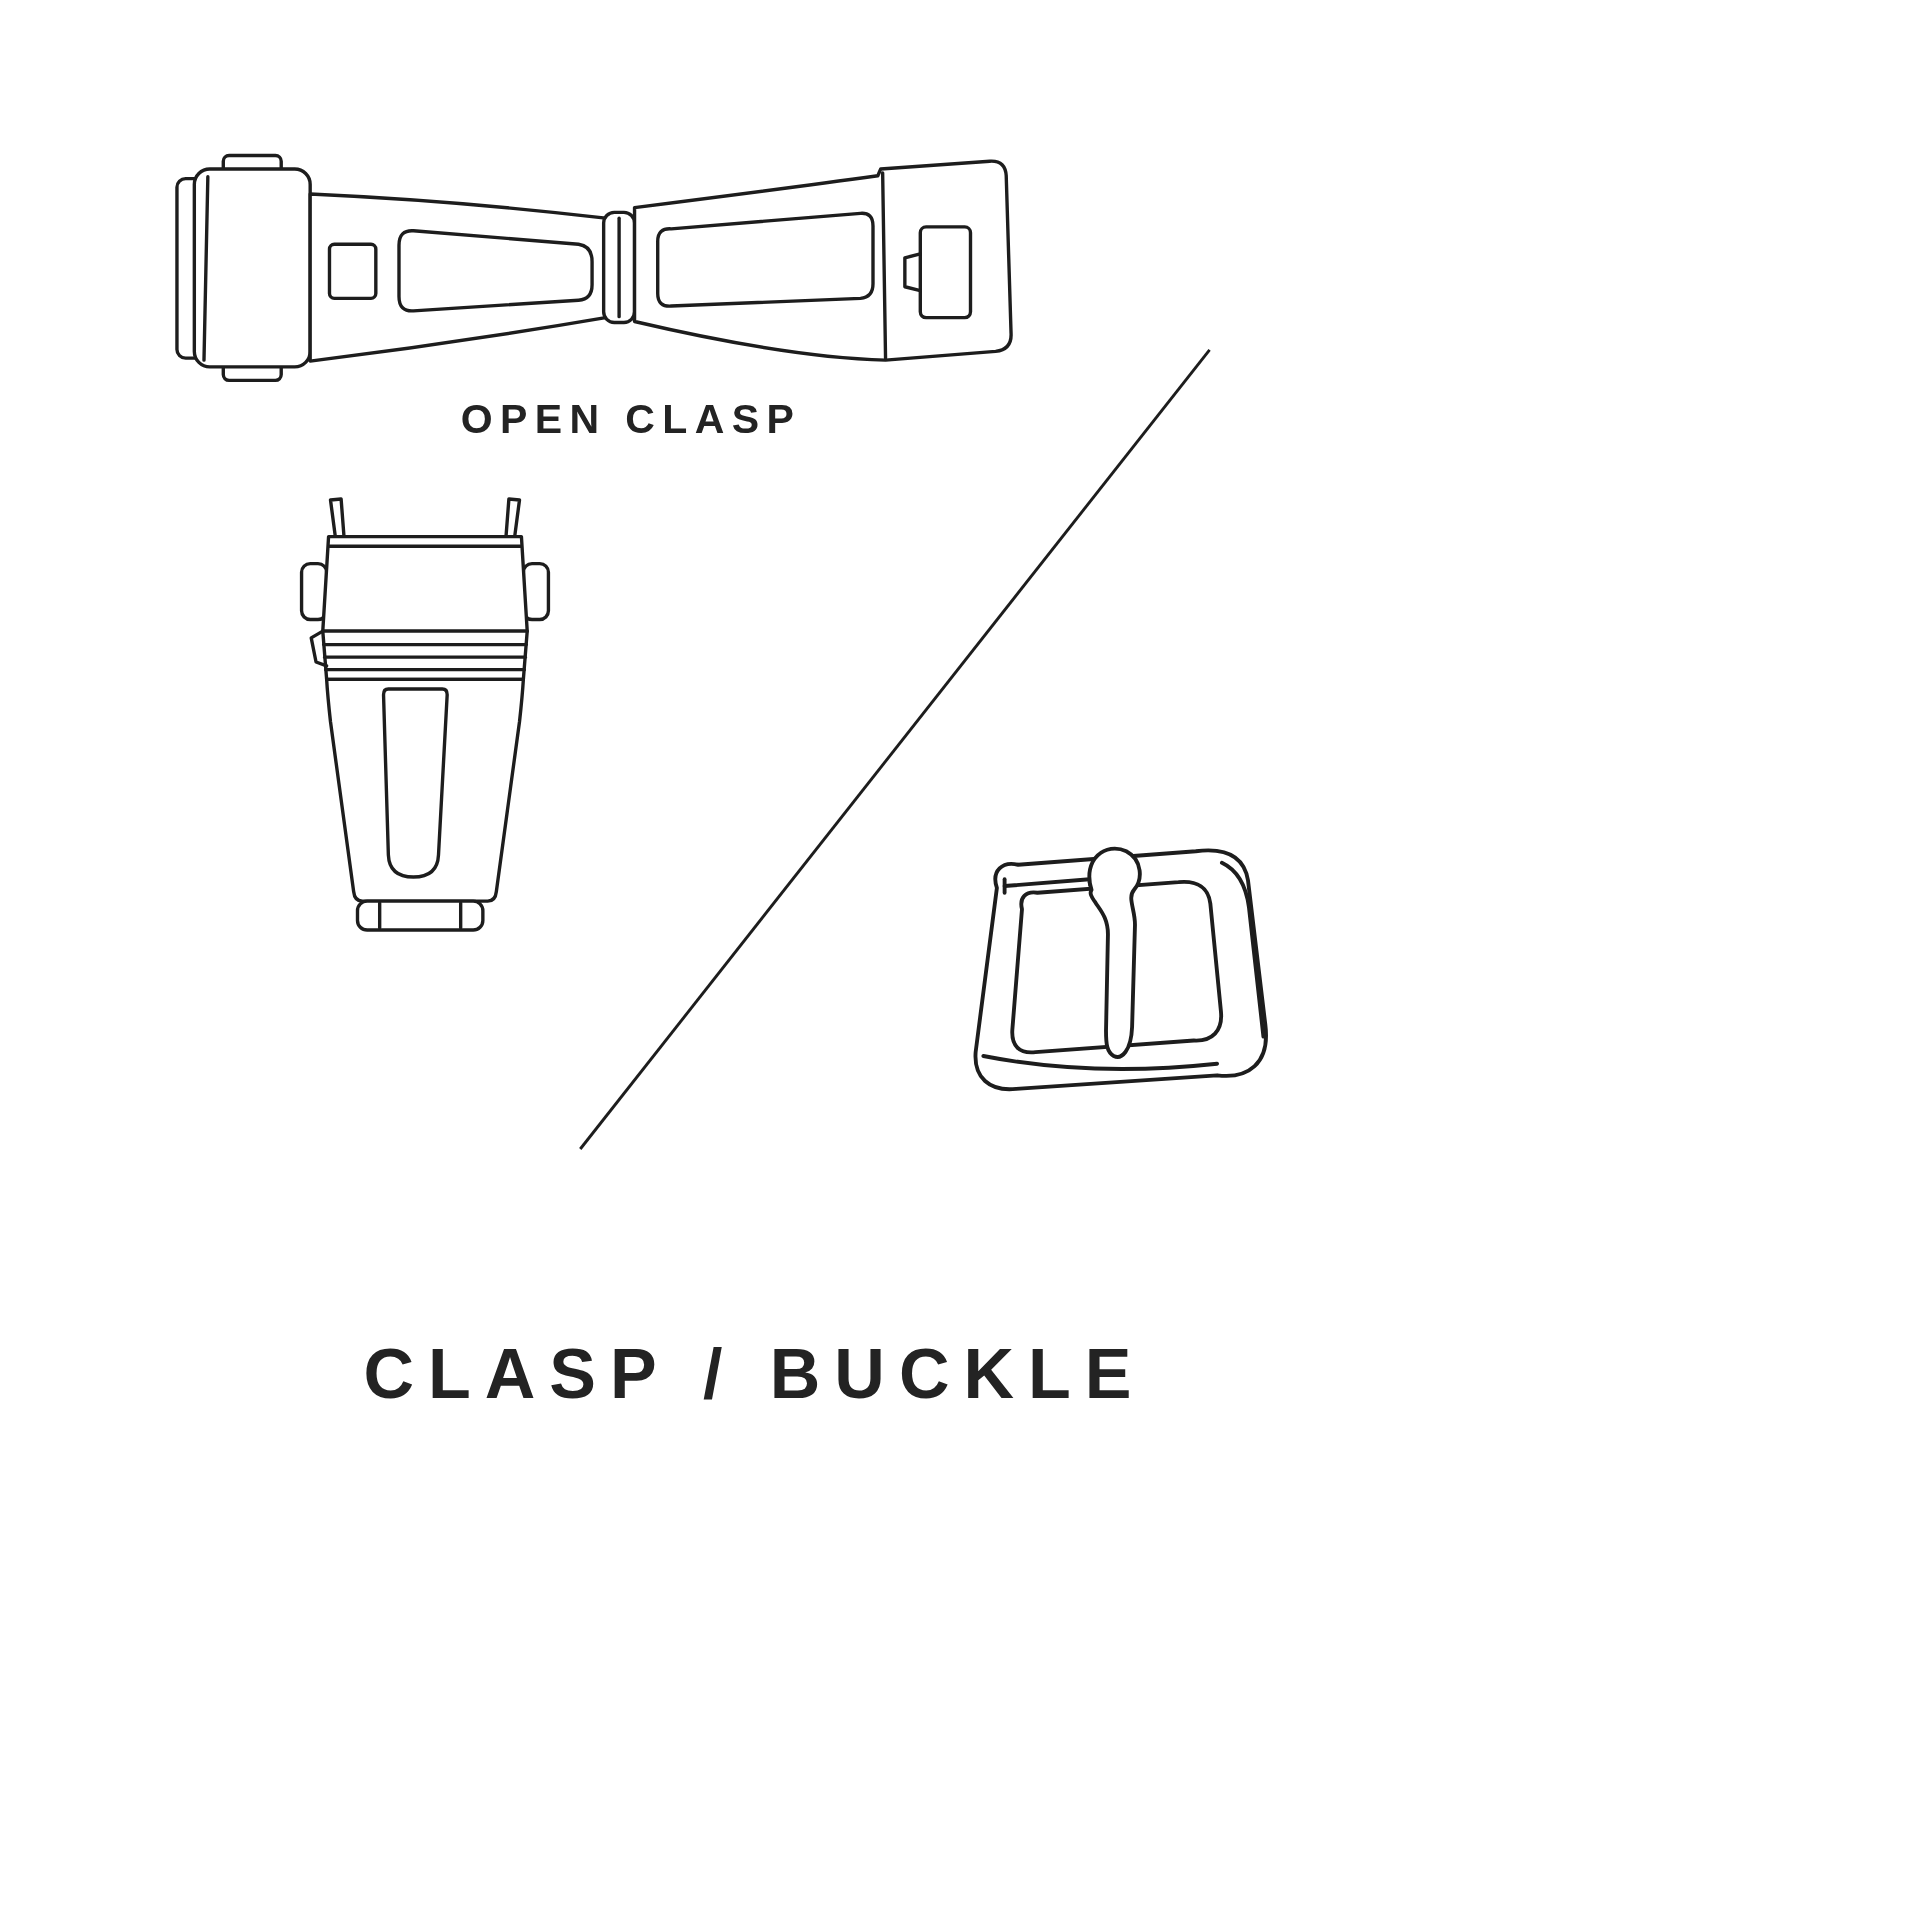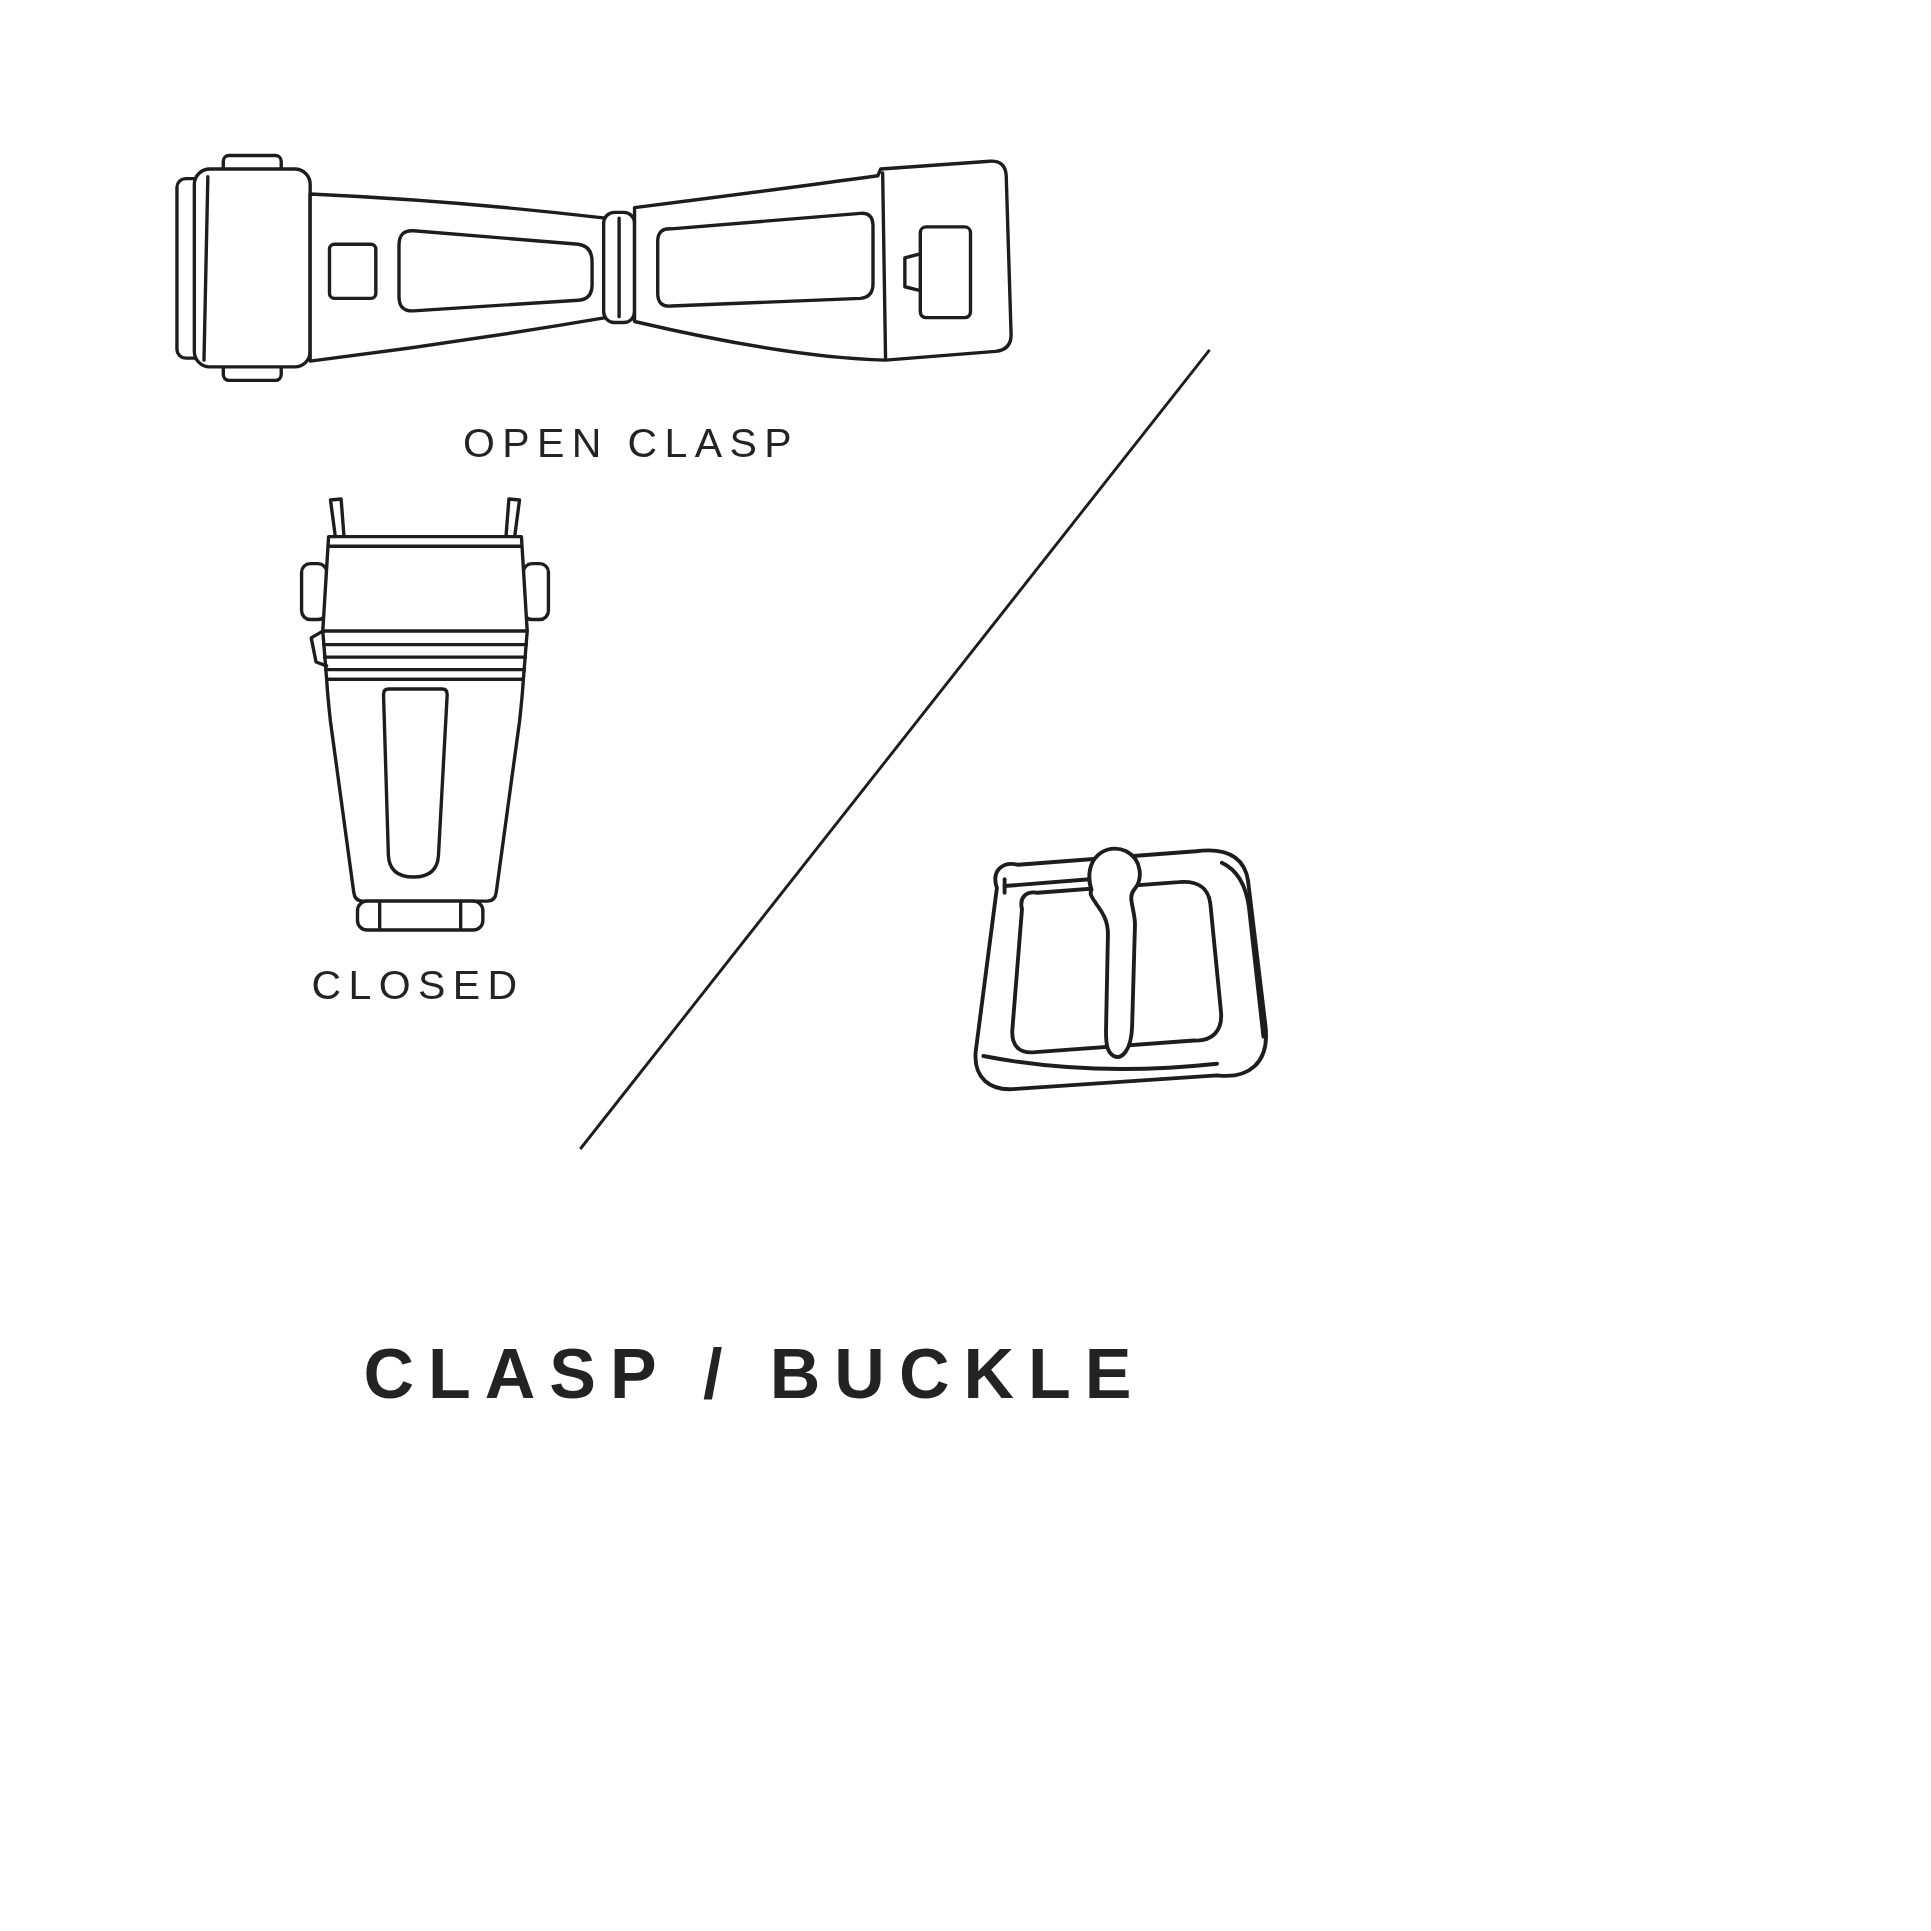--- a/index.html
+++ b/index.html
@@ -69,21 +69,21 @@
       <path d="M482,70 Q640,50 734,37 L737,30 L850,22 Q866,21 867,37 L872,200 Q873,217 856,219 L742,228 Q640,225 482,188 Z"></path>
       <line x1="739" y1="34" x2="742" y2="226" fill="none"></line>
 
       <path fill="none" d="M520,92 L716,76 Q729,75 729,89 L729,149 Q729,163 716,164 L520,172 Q506,173 506,159 L506,105 Q506,91 520,92 Z"></path>
 
       <rect x="778" y="90" width="52" height="94" rx="6" fill="none"></rect>
       <path d="M778,118 L762,122 L762,152 L778,156" fill="none"></path>
     </g>
   </svg>
 
-  <div class="caption" style="left:293px; top:420px; width:676px;">OPEN CLASP</div>
+  <div class="caption" style="left:293px; top:396px; width:676px;font-weight:bold;">OPEN CLASP</div>
 
   <svg class="illo" viewBox="0 0 280 470" style="left:290px; top:488px; width:270px; height:454px;">
     <g fill="#ffffff" stroke="currentColor" stroke-width="3.5" stroke-linejoin="round" stroke-linecap="round">
 
       <path d="M47,50 L42,12 L53,11 L56,50 Z"></path>
       <path d="M224,50 L227,11 L238,12 L233,50 Z"></path>
 
       <rect x="12" y="78" width="26" height="58" rx="9"></rect>
       <rect x="242" y="78" width="26" height="58" rx="9"></rect>
 
@@ -99,21 +99,20 @@
       <path d="M38,198 L242,198 Q241,215 238,242 L214,418 Q213,428 205,428 L75,428 Q67,428 66,418 L42,242 Q39,215 38,198 Z"></path>
 
       <path fill="none" d="M102,208 L158,208 Q163,208 163,214 L154,380 Q153,403 128,403 Q103,403 102,380 L97,214 Q97,208 102,208 Z"></path>
 
       <rect x="70" y="428" width="130" height="30" rx="10"></rect>
       <line x1="93" y1="430" x2="93" y2="456" fill="none"></line>
       <line x1="177" y1="430" x2="177" y2="456" fill="none"></line>
     </g>
   </svg>
 
-  <div class="caption" style="left:80px; top:962px; width:676px;">CLOSED</div>
 
   <svg class="illo" viewBox="0 0 690 850" style="left:560px; top:336px; width:666px; height:821px;">
     <line x1="673" y1="14" x2="21" y2="842" stroke="currentColor" stroke-width="3"></line>
   </svg>
 
   <svg class="illo" viewBox="0 0 380 300" style="left:937px; top:826px; width:367px; height:290px;">
     <g fill="#ffffff" stroke="currentColor" stroke-width="4" stroke-linejoin="round" stroke-linecap="round">
 
       <path d="M62,64 C56,46 68,36 84,40 L268,26 C300,22 318,32 322,56 L340,206 C345,246 322,262 290,258 L82,272 C54,275 38,260 40,234 Z"></path>
 

